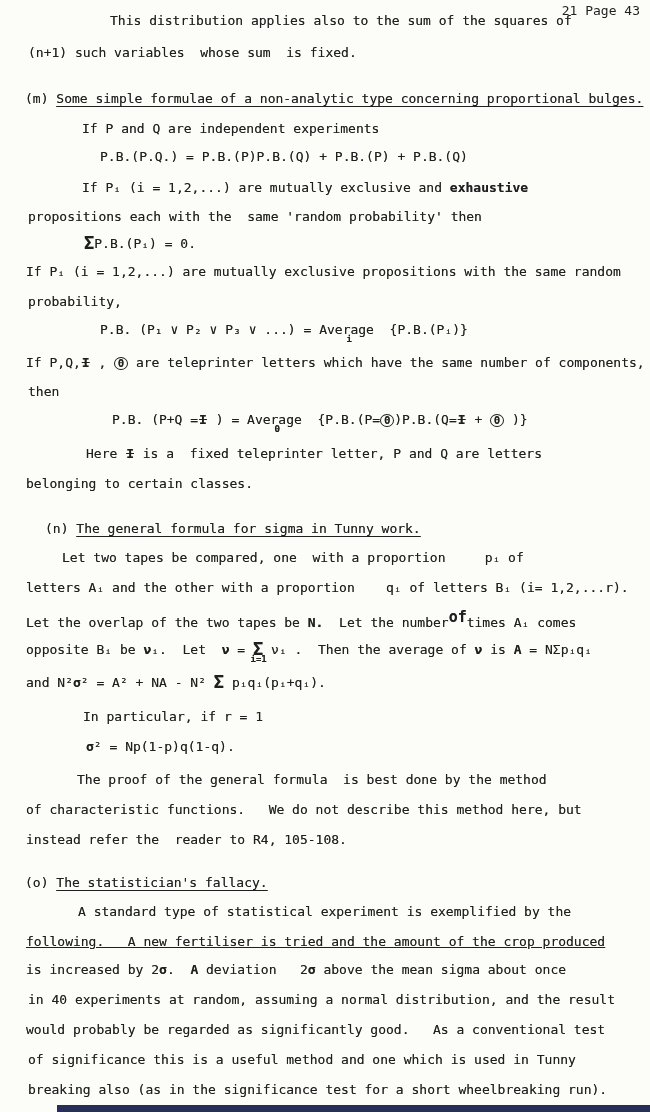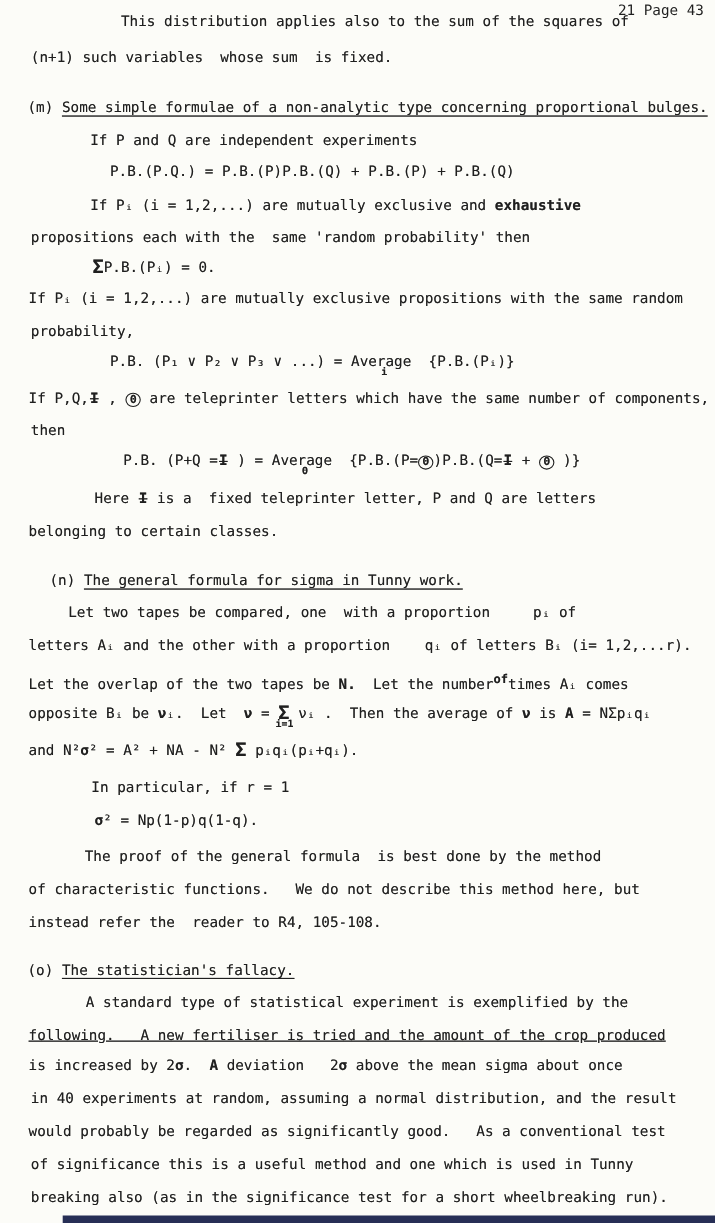--- a/index.html
+++ b/index.html
@@ -14,21 +14,21 @@
     font-size:13px;color:#1f1f1f;white-space:pre;
   }
   .line{
     position:absolute;white-space:pre;
     font-size:13px;line-height:17px;color:#1f1f1f;
     text-shadow:0 0 0.5px rgba(20,20,20,0.55);
   }
   .u{text-decoration:underline;text-underline-offset:3px;}
   .b{font-weight:bold;}
   .fx{font-weight:bold;text-decoration:line-through;padding:0 1px;}
-  .sup{vertical-align:super;font-size:11px;font-weight:bold;}
+  .sup{vertical-align:super;font-size:15px;font-weight:bold;}
   .big{font-size:17px;font-weight:bold;vertical-align:-1px;}
   .stack{position:relative;display:inline-block;}
   .stack .below{
     position:absolute;top:14px;left:55%;transform:translateX(-50%);
     font-size:9px;line-height:1;font-weight:bold;
   }
   .circ{
     display:inline-block;border:1px solid #1f1f1f;border-radius:50%;
     font-size:10px;line-height:11px;width:12px;text-align:center;
     vertical-align:0px;font-weight:bold;

